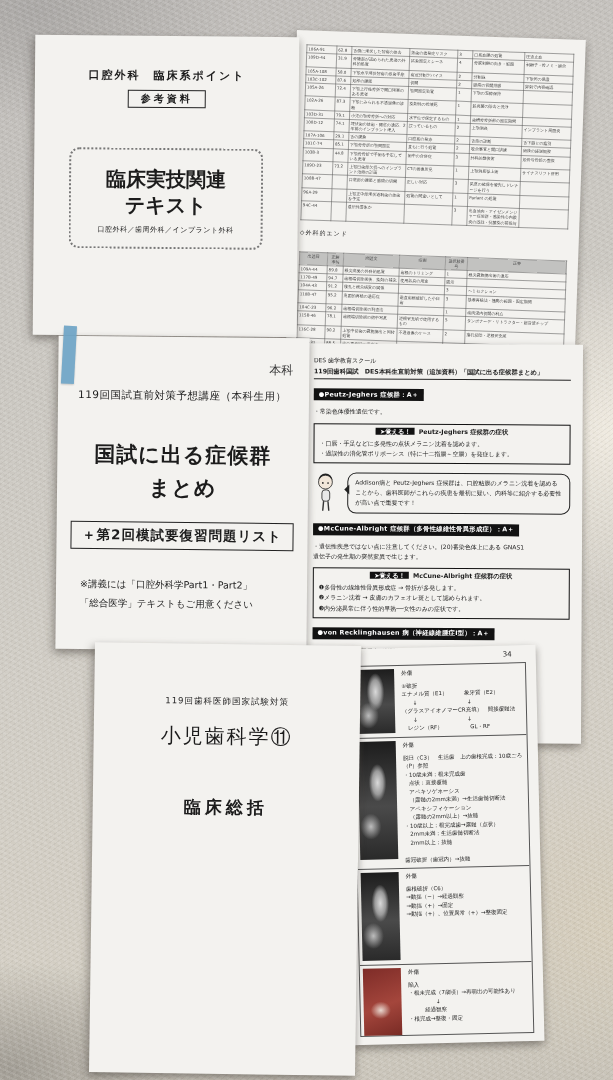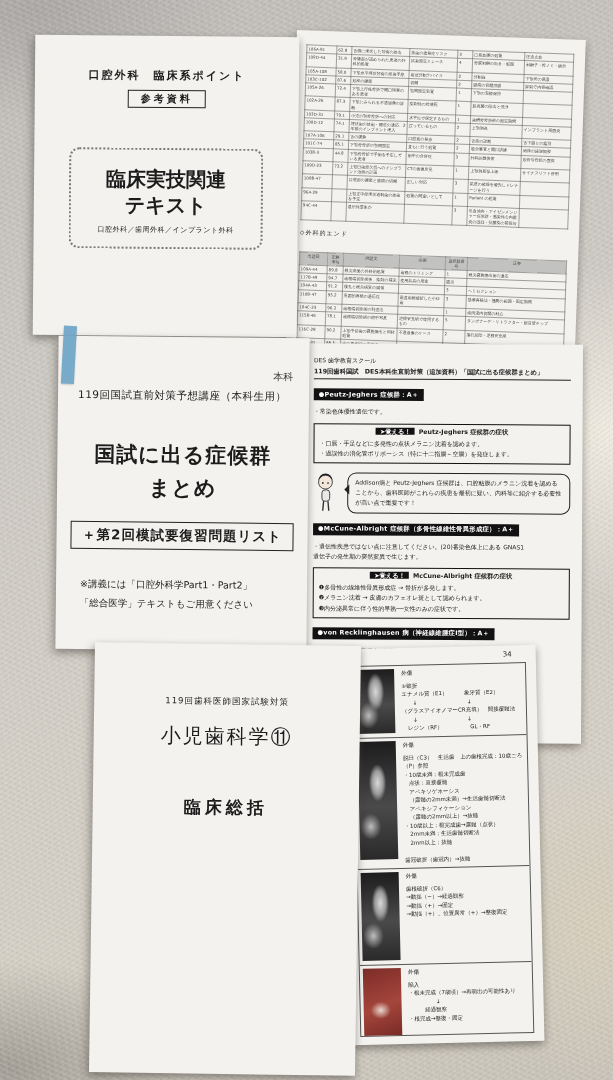--- a/index.html
+++ b/index.html
@@ -37,21 +37,21 @@
   .p1-dotted{margin:40px auto 0;width:178px;border:2px dotted #777;border-radius:10px;padding:16px 6px 12px;text-align:center;}
   .p1-title{font-size:20px;font-weight:bold;line-height:1.3;}
   .p1-sub{font-size:7px;margin-top:7px;letter-spacing:.5px;}
   
   .t-small{border-collapse:collapse;margin:14px 8px 0 10px;width:268px;table-layout:fixed;}
   .t-small td,.t-small th{border:1px solid rgba(90,90,90,.55);font-size:4px;line-height:1.3;padding:1px;color:#3d3d3d;overflow:hidden;word-break:break-all;vertical-align:top;font-weight:normal;text-align:left;}
   .t-small th{background:#c2c2c0;text-align:center;}
   .section2{font-size:6px;margin:8px 0 2px 10px;color:#222;letter-spacing:1px;}
   
   .tab-blue{position:absolute;left:4px;top:-10px;width:13px;height:58px;background:#6ea4c6;transform:rotate(2.5deg);opacity:.92;box-shadow:0 1px 2px rgba(0,0,0,.2);}
-  .p3-corner{position:absolute;top:32px;right:16px;font-size:10px;color:#333;}
+  .p3-corner{position:absolute;top:24px;right:16px;font-size:12px;color:#333;}
   .p3-course{margin:52px 0 0 20px;font-size:10.5px;letter-spacing:.5px;}
   .p3-title{margin-top:36px;text-align:center;font-size:21px;font-weight:bold;line-height:1.55;letter-spacing:1px;}
   .p3-box{margin:18px auto 0;width:max-content;border:1.5px solid #222;padding:4px 11px;font-size:13.5px;font-weight:bold;letter-spacing:1px;}
   .p3-notes{margin:26px 0 0 24px;font-size:9.5px;line-height:1.95;color:#222;}
   
   .p4-inner{padding:13px 12px 0;}
   .p4-school{font-size:6px;}
   .p4-doc{font-size:6.3px;font-weight:bold;border-bottom:1.2px solid #222;padding-bottom:2px;margin-top:2px;}
   .bar{display:inline-block;background:#121212;color:#fff;font-size:6.3px;font-weight:bold;padding:1.5px 5px;margin-top:9px;letter-spacing:.3px;}
   .p4-bullet{font-size:6px;margin-top:6px;line-height:1.6;white-space:pre-line;}

